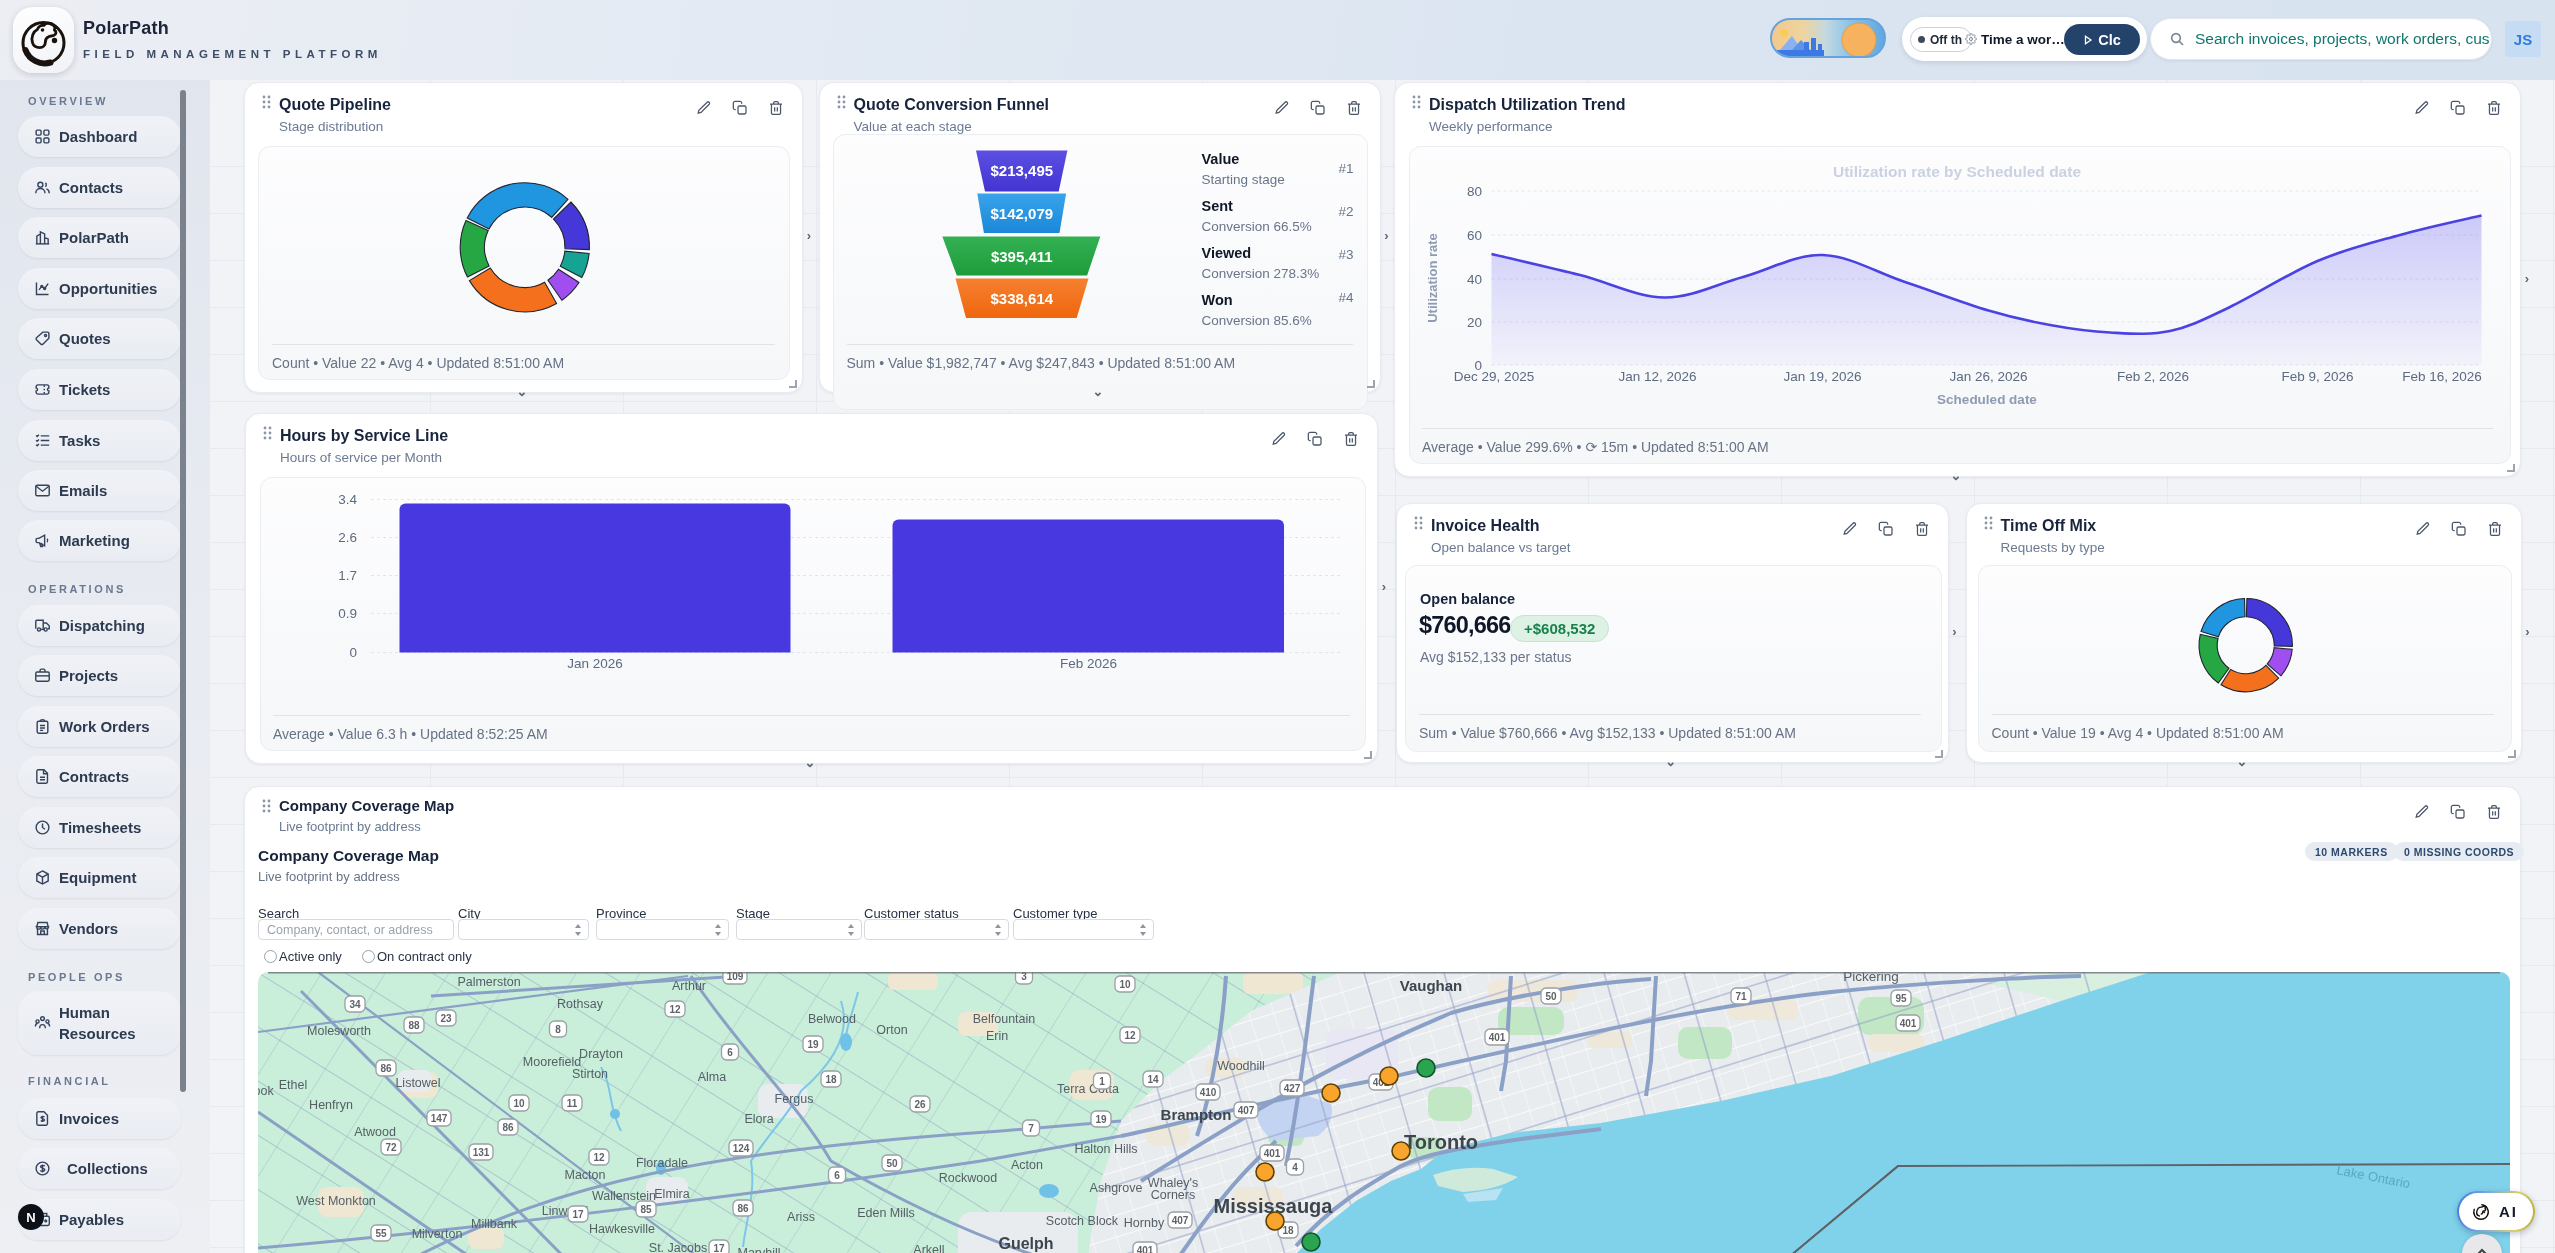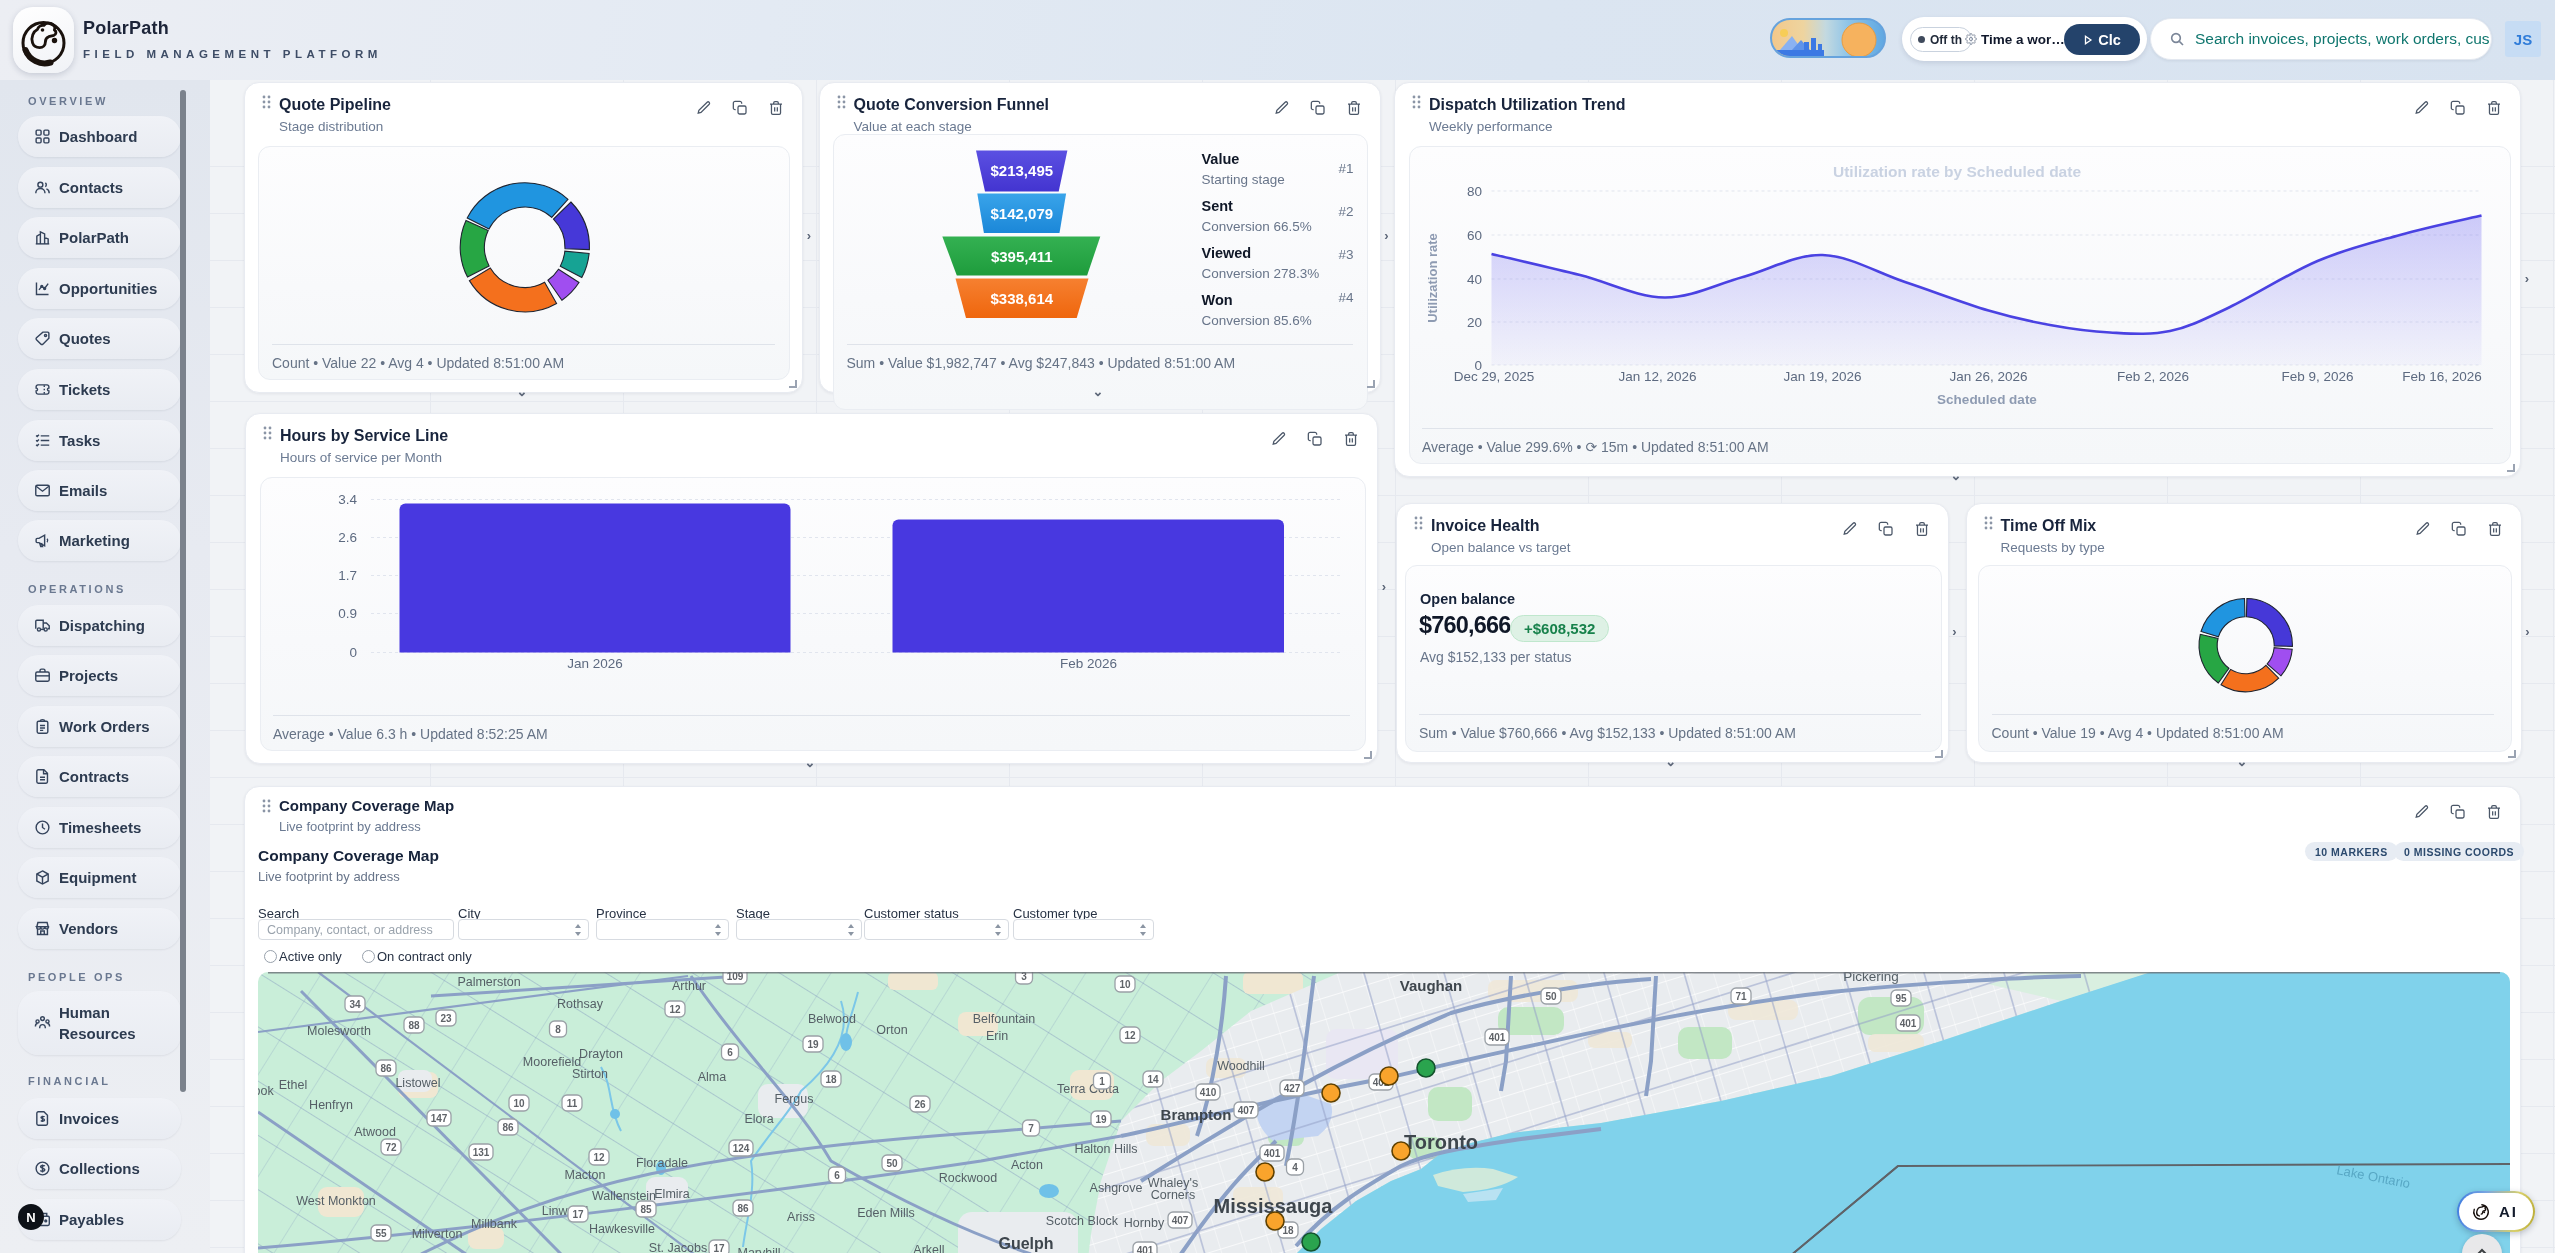--- a/index.html
+++ b/index.html
@@ -252,21 +252,21 @@
       <span class="lb" style="line-height:21px;">Human<br>Resources</span>
     </div>
   <div class="sec" style="top:995px;">FINANCIAL</div>
   <div class="nav" style="top:1017.5px;">
       <svg width="17" height="17" viewBox="0 0 24 24" fill="none" stroke="#35445c" stroke-width="2">
         <path d="M6 2.5 h8 l5 5 V19.5 a2 2 0 0 1-2 2 H6 a2 2 0 0 1-2-2 V4.5 a2 2 0 0 1 2-2 Z"></path>
         <path d="M12 8 v9 M14.8 9.8 c-.6-1-4.6-1.4-4.9.6 c-.3 2.2 4.8 1.4 4.9 3.6 c.1 2-3.9 2.2-5.2.8"></path>
       </svg>
       <span class="lb">Invoices</span>
     </div>
-  <div class="nav" style="top:1068px;">
+  <div class="nav" style="top:1068px;gap:8px;">
       <svg width="17" height="17" viewBox="0 0 24 24" fill="none" stroke="#35445c" stroke-width="2">
         <circle cx="12" cy="12" r="9"></circle>
         <path d="M12 6.5 v11 M15.2 8.6 c-.8-1.2-5.6-1.6-6 .9 c-.4 2.6 6 1.7 6.1 4.4 c.1 2.4-4.9 2.6-6.4.9"></path>
       </svg>
       <span class="lb">Collections</span>
     </div>
   <div class="nav" style="top:1118.5px;">
       <svg width="17" height="17" viewBox="0 0 24 24" fill="none" stroke="#35445c" stroke-width="2">
         <path d="M20 7.5 H5 a2 2 0 0 1 0-4 h13 v4 M20 7.5 a1.6 1.6 0 0 1 1.6 1.6 v9.3 a2 2 0 0 1-2 2 H5.6 a2.6 2.6 0 0 1-2.6-2.6 V5.5"></path>
         <circle cx="16.6" cy="14" r="1.3" fill="#35445c"></circle>

